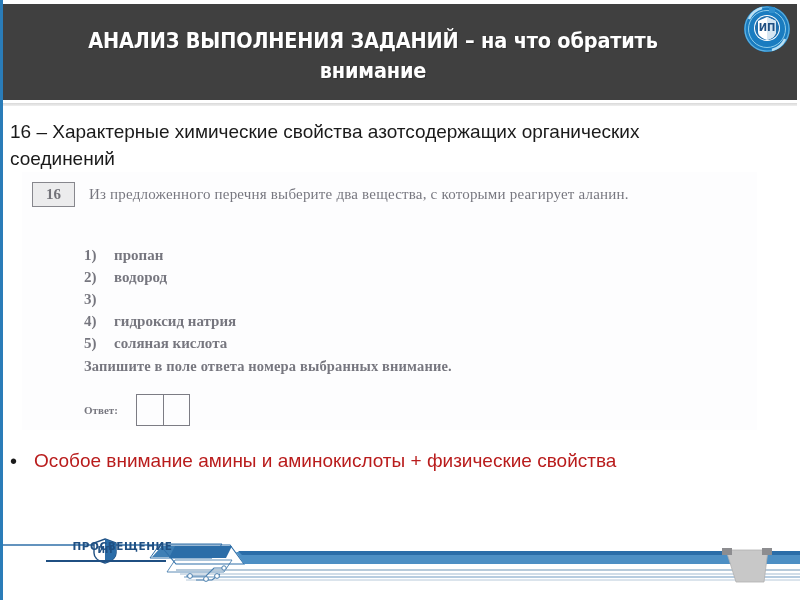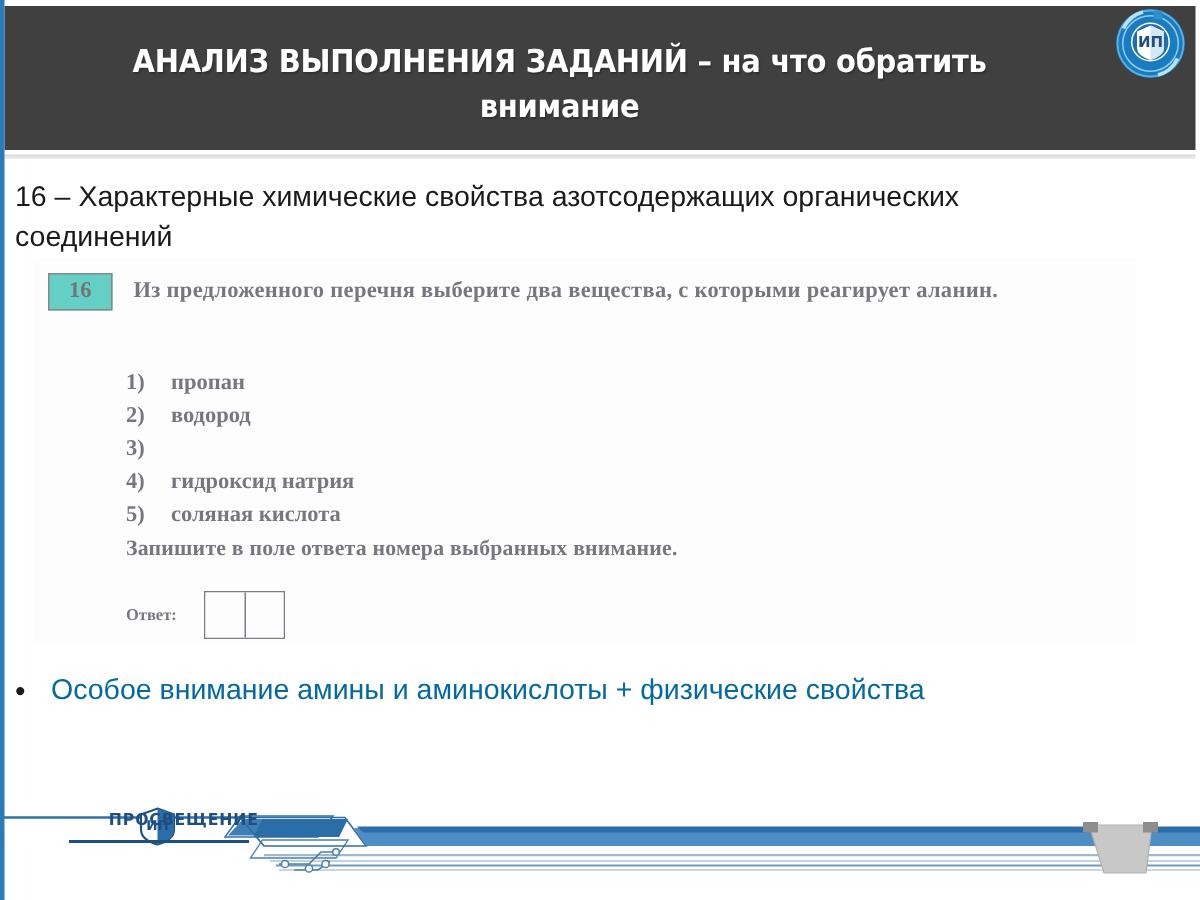--- a/index.html
+++ b/index.html
@@ -96,33 +96,33 @@
 
   .scan-row {
     position: absolute;
     left: 10px; top: 10px;
     display: flex;
     align-items: flex-start;
   }
   .num-box {
     width: 43px; height: 25px;
     border: 1.6px solid #4a4a52;
-    background: #14b8a6;
+    background: #e5e5e5;
     font-size: 15px;
     font-weight: bold;
     text-align: center;
     line-height: 22px;
     flex: 0 0 auto;
   }
   .scan-prompt {
     margin-left: 14px;
     width: 630px;
     font-size: 15px;
     line-height: 24px;
-    font-weight: 700;
+    font-weight: 400;
     letter-spacing: 0.2px;
     color: #31313c;
   }
 
   .opts {
     position: absolute;
     left: 62px; top: 72px;
     font-size: 15px;
     line-height: 22px;
     font-weight: 600;
@@ -176,21 +176,21 @@
     flex: 0 0 auto;
     width: 24px;
     font-size: 20px;
     line-height: 30px;
     color: #1a1a1a;
     text-align: left;
   }
   .bullet-text {
     font-size: 19px;
     line-height: 30px;
-    color: #0369a1;
+    color: #b91c1c;
     width: 700px;
   }
 
   
   .footer {
     position: absolute;
     left: 0; bottom: 0;
     width: 800px; height: 76px;
     z-index: 3;
   }

